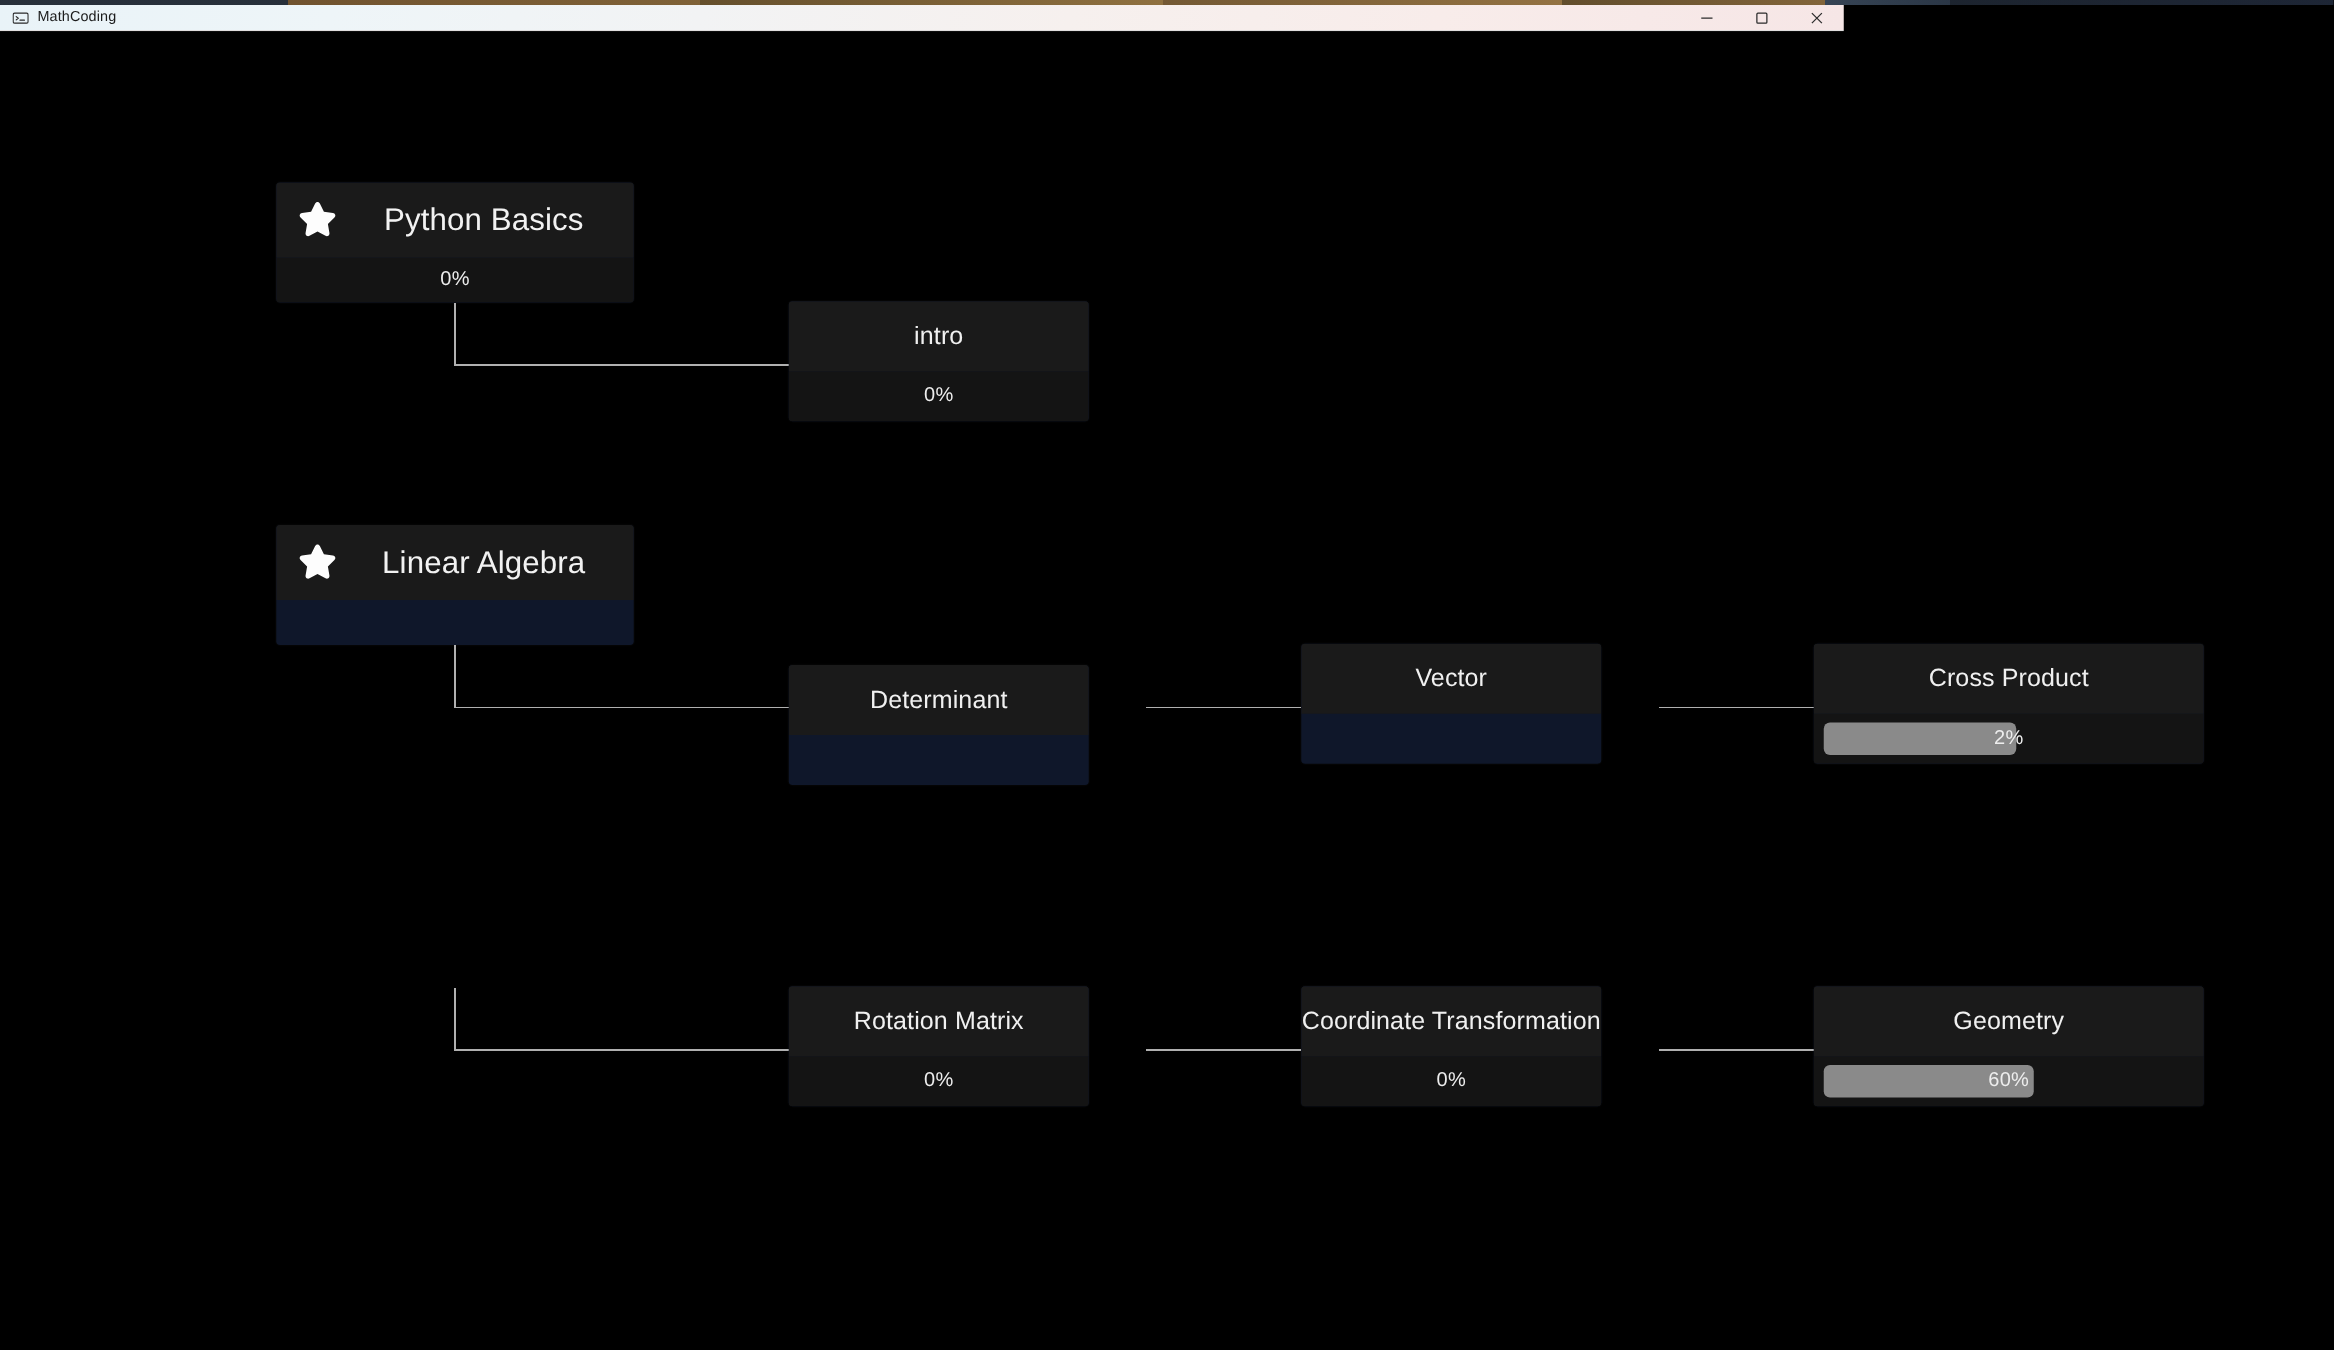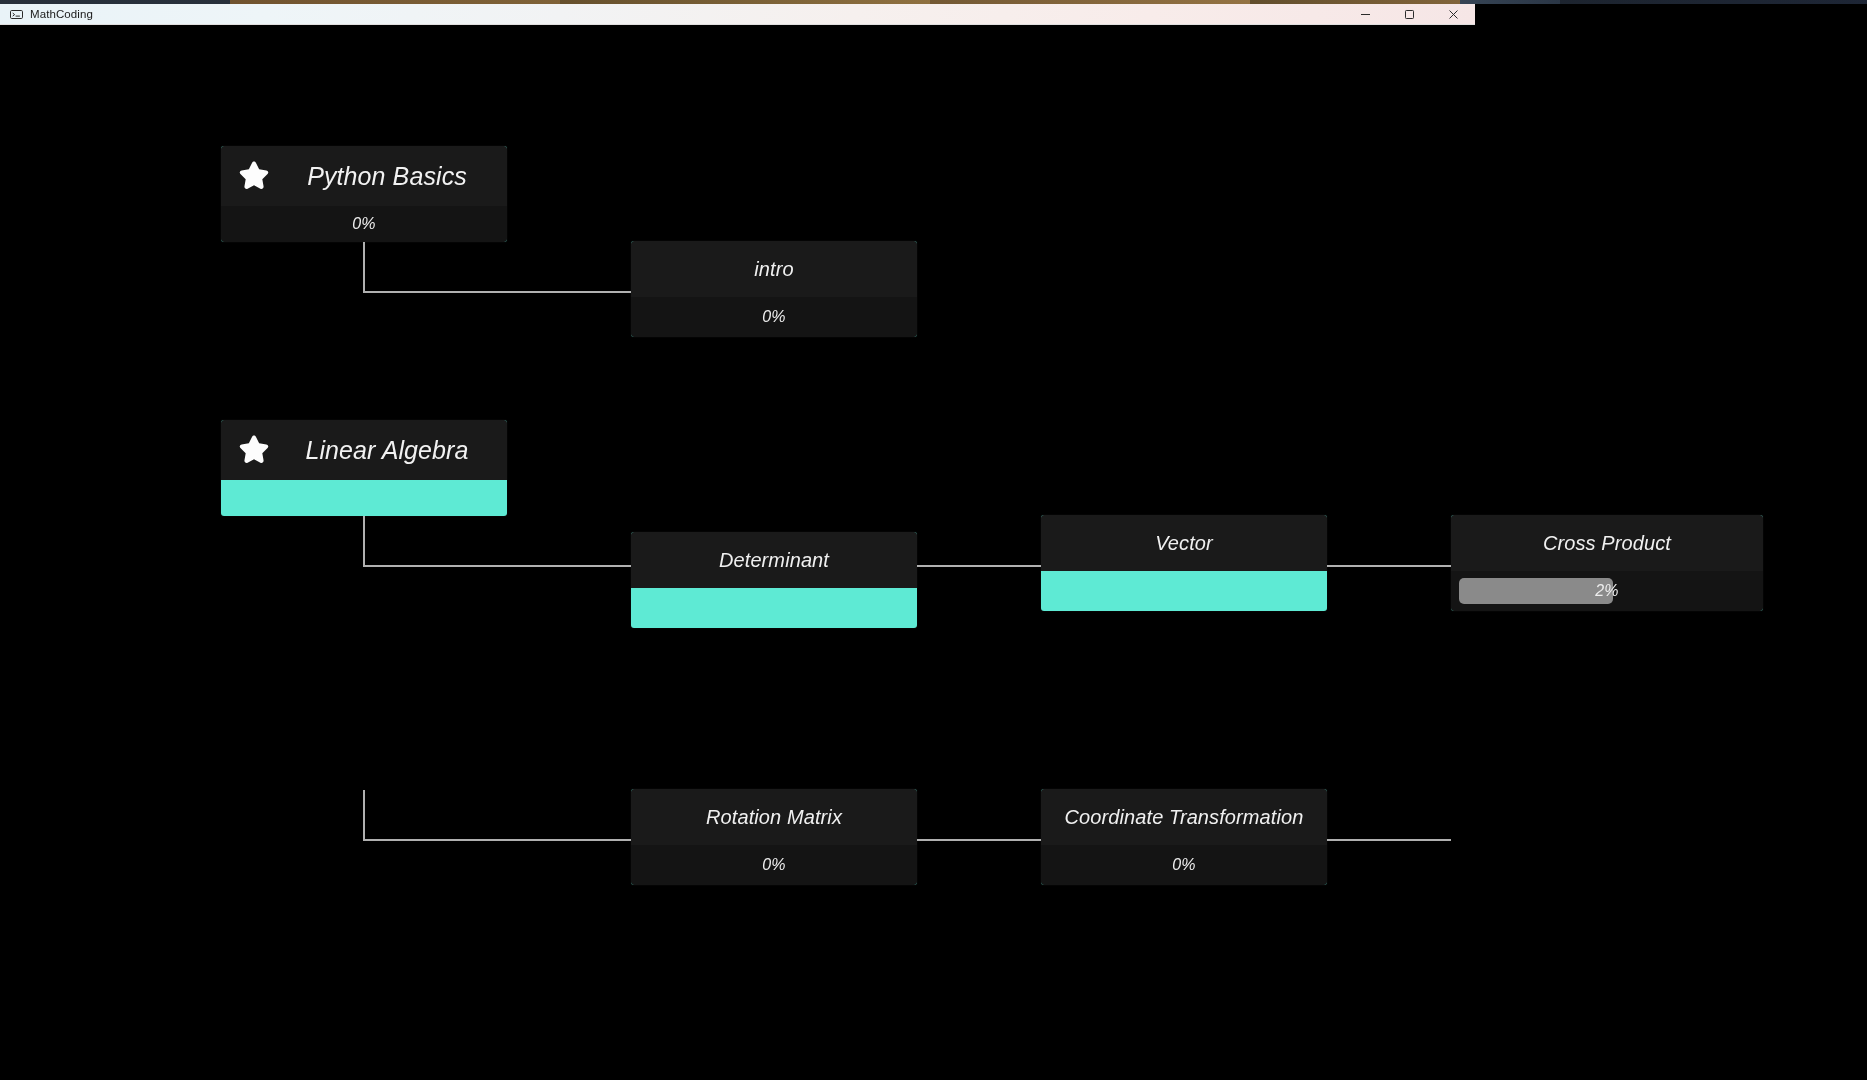--- a/index.html
+++ b/index.html
@@ -108,23 +108,22 @@
     width: 1867px; height: 1055px;
     pointer-events: none;
   }
 
   
   .node {
     position: absolute;
     box-sizing: border-box;
     border-radius: 3px;
     overflow: hidden;
-    background: #5eead4;
+    background: #0f172a;
     box-shadow: 0 0 0 1px rgba(255,255,255,0.015);
-    font-style: italic;
   }
   .node-head {
     background: #1a1a1a;
     display: flex;
     align-items: center;
     box-sizing: border-box;
   }
   .node-foot {
     position: relative;
     background: #141414;
@@ -159,21 +158,21 @@
     font-weight: 400;
     white-space: nowrap;
     letter-spacing: 0.1px;
     flex: 1 1 auto;
     text-align: center;
     padding-right: 18px;
   }
 
   
   .node.child {
-    width: 286px;
+    width: 240px;
     height: 96px;
   }
   .node.child .node-head {
     height: 56px;
     justify-content: center;
     padding: 0 10px;
   }
   .node.child .node-foot {
     height: 40px;
   }
@@ -335,15 +334,24 @@
     <div class="node child" style="left:1041px; top:764px;">
       <div class="node-head">
         <span class="child-title">Coordinate Transformation</span>
       </div>
       <div class="node-foot">
         <span class="pbar-fill" style="width:0px;"></span>
         <span class="pbar-label">0%</span>
       </div>
     </div>
 
+    <div class="node child clipped" style="left:1451px; top:764px;">
+      <div class="node-head">
+        <span class="child-title">Geometry</span>
+      </div>
+      <div class="node-foot">
+        <span class="pbar-fill" style="width:168px;"></span>
+        <span class="pbar-label">60%</span>
+      </div>
+    </div>
 
   </div>
 </div>
 
 </body></html>

